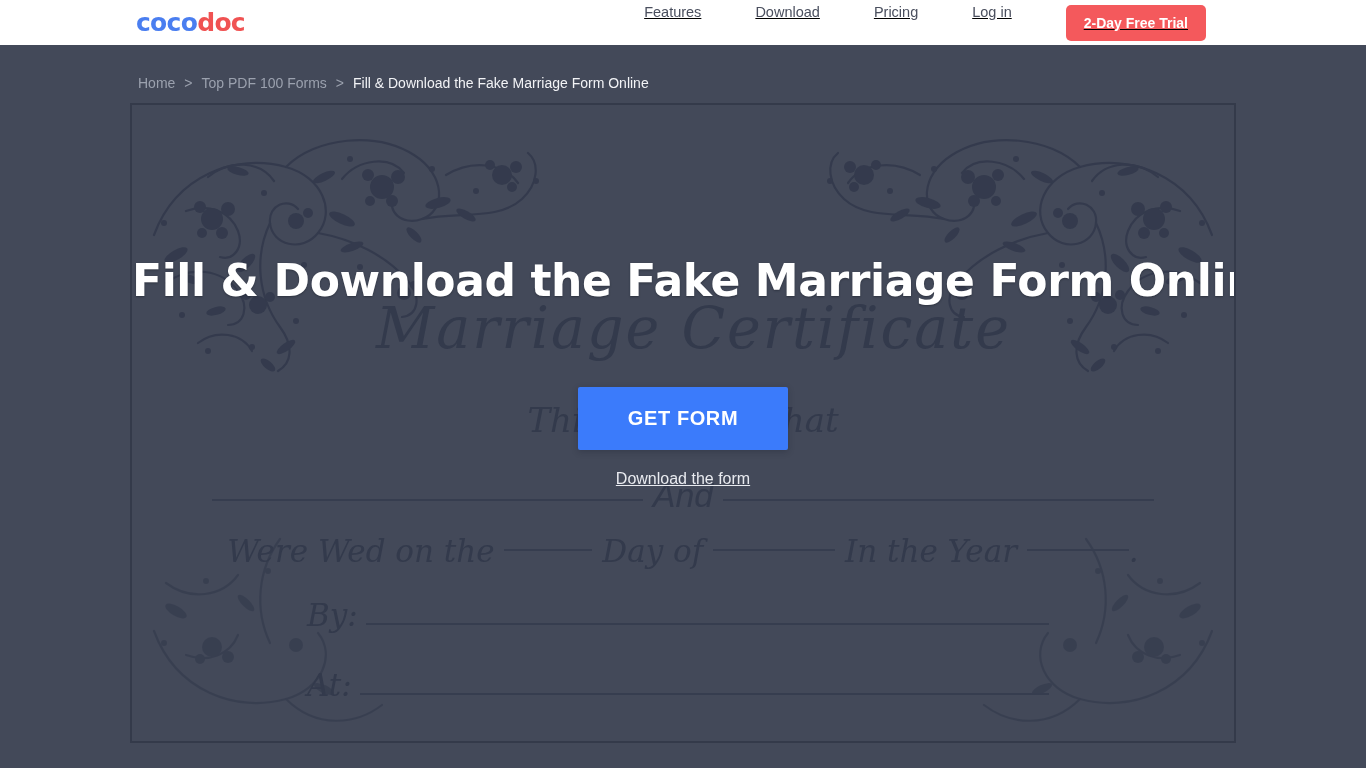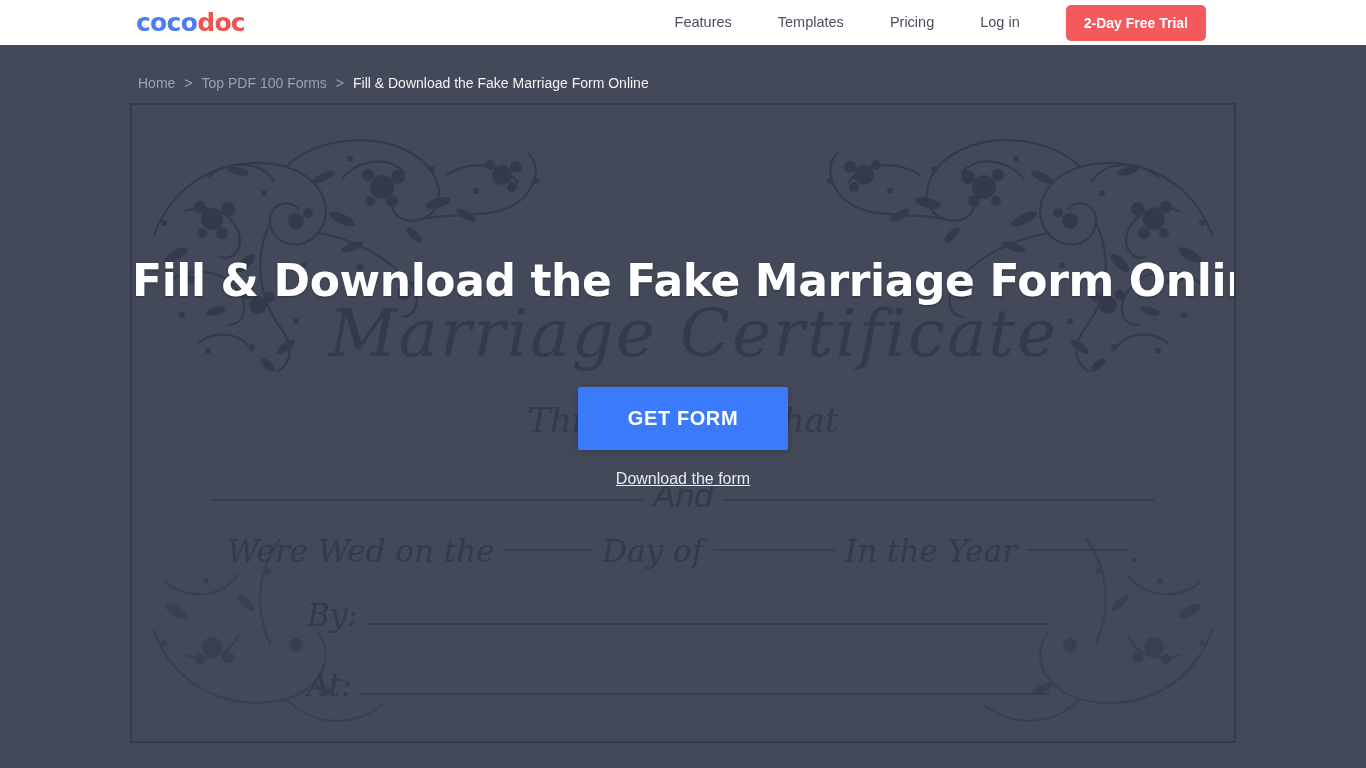--- a/index.html
+++ b/index.html
@@ -35,22 +35,23 @@
     cursor: pointer;
     user-select: none;
     font-family: "DejaVu Sans", sans-serif;
   }
   .logo .logo-coco { color: #4a7ef0; }
   .logo .logo-doc  { color: #f05252; }
 
   .nav {
     margin-left: auto;
     display: flex;
-    align-items: center;
-    gap: 0;
+    align-items: flex-start;
+    gap: 8px;
+    text-decoration: underline;
   }
   .nav-item {
     color: #4a4f5e;
     font-size: 14.5px;
     text-decoration: none;
     padding: 0 23px;
     line-height: 1;
     white-space: nowrap;
     cursor: pointer;
   }
@@ -121,21 +122,21 @@
     text-align: center;
     font-family: "DejaVu Serif", serif;
     font-style: italic;
     color: #333a4c;
     white-space: nowrap;
     user-select: none;
   }
 
   .cert-title {
     top: 190px;
-    font-size: 66px;
+    font-size: 57px;
     letter-spacing: 2px;
     margin-left: 21px;
   }
 
   .cert-certifies {
     top: 295px;
     font-size: 34px;
   }
 
   .cert-and-row {
@@ -270,21 +271,21 @@
 </head>
 <body>
 
 <header class="site-header">
   <div class="logo">
     <span class="logo-coco">coco</span><span class="logo-doc">doc</span>
   </div>
 
   <nav class="nav">
     <a class="nav-item" href="#">Features</a>
-    <a class="nav-item" href="#">Templates</a>
+    <a class="nav-item" href="#">Download</a>
     <a class="nav-item" href="#">Pricing</a>
     <a class="nav-item" href="#">Log in</a>
     <button class="trial-btn">2-Day Free Trial</button>
   </nav>
 </header>
 
 <nav class="breadcrumb">
   <a class="crumb-link" href="#">Home</a>
   <span class="crumb-sep">&gt;</span>
   <a class="crumb-link" href="#">Top PDF 100 Forms</a>

